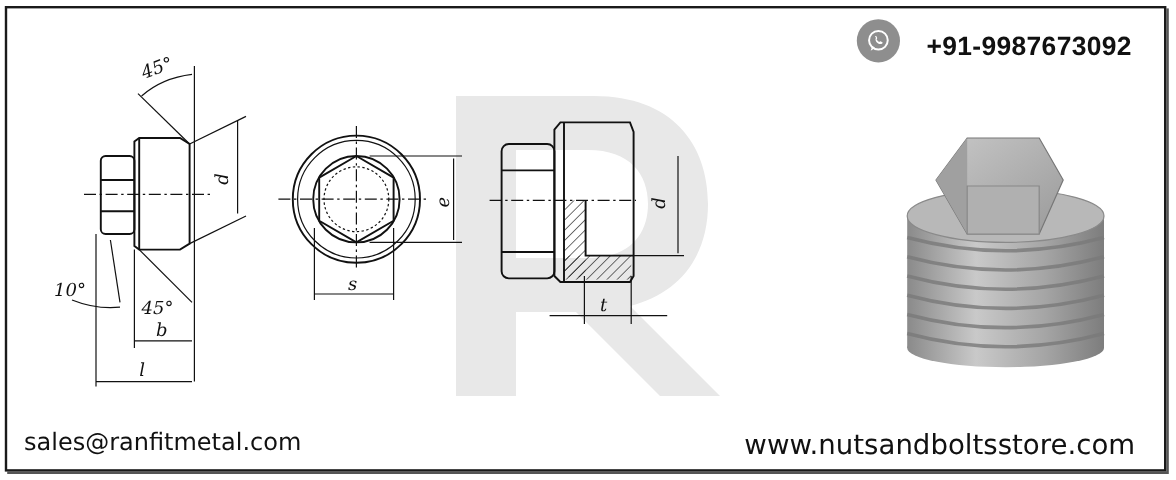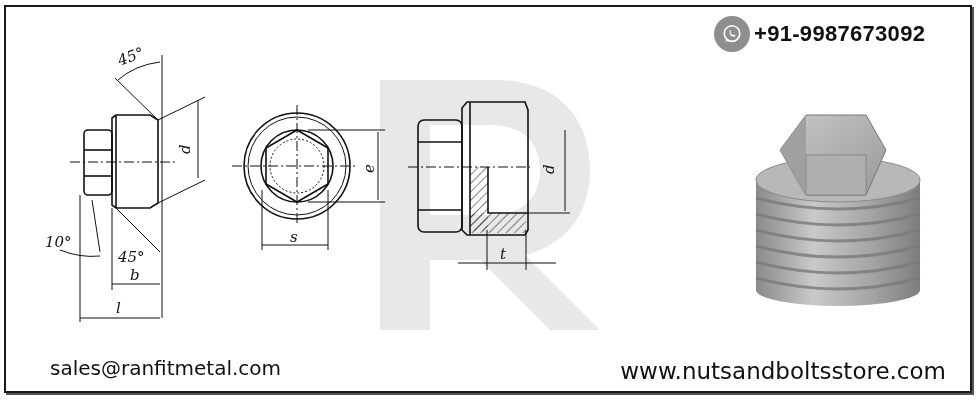--- a/index.html
+++ b/index.html
@@ -4,28 +4,28 @@
   <style>
     html, body { margin: 0; padding: 0; background: #ffffff; }
     body { width: 980px; height: 400px; position: relative; overflow: hidden; font-family: "DejaVu Sans", sans-serif; }
     .frame {
       position: absolute; left: 4px; top: 5px; width: 968px; height: 388px;
       border: 2px solid #1a1a1a; box-shadow: 2px 2px 0 #555; background: #fff; box-sizing: border-box;
     }
     .watermark { position: absolute; left: 375px; top: 75px; width: 230px; height: 260px; }
     .drawing { position: absolute; left: 0; top: 0; }
     .contact {
-      position: absolute; left: 714px; top: 16px; height: 36px; display: flex; align-items: center; gap: 4px;
+      position: absolute; left: 714px; top: 16px; height: 36px; display: flex; align-items: flex-end; gap: 22px;
     }
     .wa-circle {
       width: 36px; height: 36px; border-radius: 50%; background: #8e8e8e;
       display: flex; align-items: center; justify-content: center;
     }
     .phone { font-family: "Liberation Sans", sans-serif; font-weight: bold; font-size: 22px; color: #111; letter-spacing: 0.3px; }
-    .email { position: absolute; left: 50px; top: 356px; font-family: "DejaVu Sans", sans-serif; font-size: 20px; color: #111; }
+    .email { position: absolute; left: 20px; top: 356px; font-family: "DejaVu Sans", sans-serif; font-size: 20px; color: #111; }
     .website { position: absolute; right: 34px; top: 358px; font-family: "DejaVu Sans", sans-serif; font-size: 23px; color: #111; }
     .photo { position: absolute; left: 736px; top: 110px; }
     .lbl { font-family: "DejaVu Serif", serif; font-style: italic; font-size: 15px; fill: #111; }
   </style>
 </head>
 <body>
 
 <div class="frame"></div>
 
 <svg class="watermark" viewBox="0 0 230 260">

